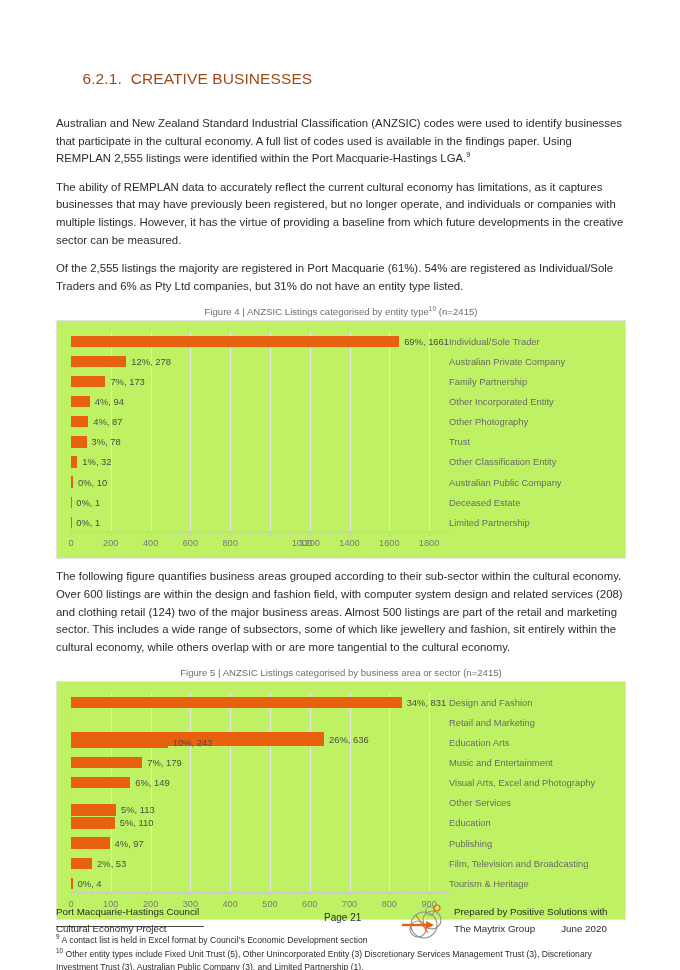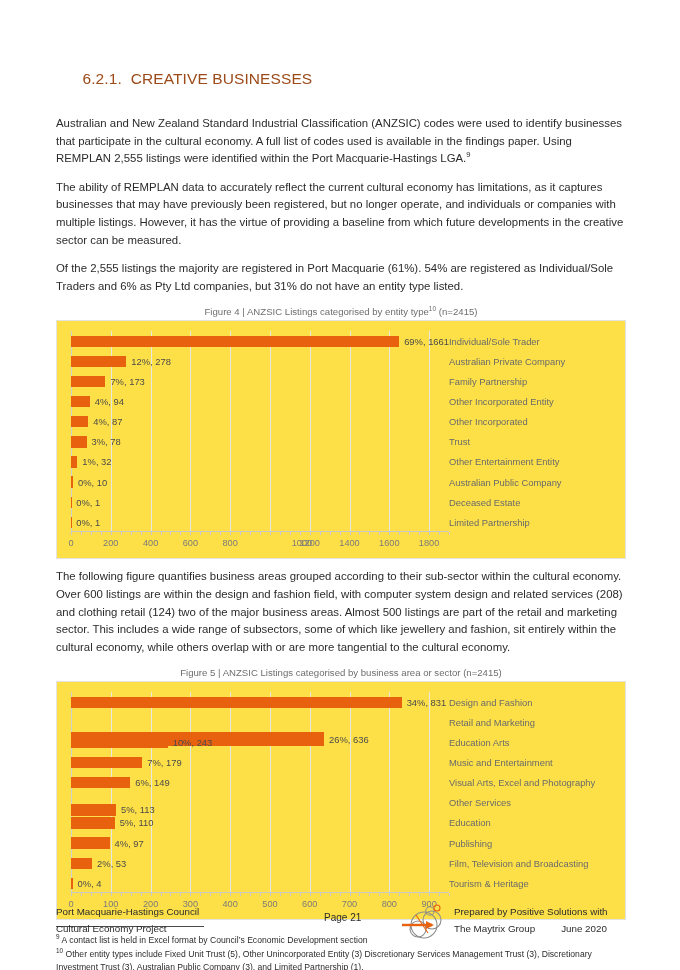--- a/index.html
+++ b/index.html
@@ -63,21 +63,21 @@
     text-align: center;
     margin: 2px 0 3px 0;
   }
   .fig-caption sup {
     font-size: 6.6px;
     vertical-align: super;
     line-height: 0;
   }
   .chart-box {
     border: 1px solid #e3e3e3;
-    background: #fde047;
+    background: #bef264;
     position: relative;
     box-sizing: border-box;
   }
 
   
   .chart-inner {
     position: relative;
     width: 100%;
     height: 100%;
     box-sizing: border-box;
@@ -351,23 +351,23 @@
               <div class="tick-mark" style="left: 92.1053%;"></div>
               <div class="tick-mark" style="left: 94.7368%;"></div>
               <div class="tick-mark" style="left: 97.3684%;"></div>
               <div class="tick-mark" style="left: 100%;"></div>
             </div>
           <div class="cat-labels">
               <div class="cat-label" style="top: 0px; height: 20.1px;">Individual/Sole Trader</div>
               <div class="cat-label" style="top: 20.1px; height: 20.1px;">Australian Private Company</div>
               <div class="cat-label" style="top: 40.2px; height: 20.1px;">Family Partnership</div>
               <div class="cat-label" style="top: 60.3px; height: 20.1px;">Other Incorporated Entity</div>
-              <div class="cat-label" style="top: 80.4px; height: 20.1px;">Other Incorporated</div>
+              <div class="cat-label" style="top: 80.4px; height: 20.1px;">Other Photography</div>
               <div class="cat-label" style="top: 100.5px; height: 20.1px;">Trust</div>
-              <div class="cat-label" style="top: 120.6px; height: 20.1px;">Other Entertainment Entity</div>
+              <div class="cat-label" style="top: 120.6px; height: 20.1px;">Other Classification Entity</div>
               <div class="cat-label" style="top: 140.7px; height: 20.1px;">Australian Public Company</div>
               <div class="cat-label" style="top: 160.8px; height: 20.1px;">Deceased Estate</div>
               <div class="cat-label" style="top: 180.9px; height: 20.1px;">Limited Partnership</div>
             </div>
           <div class="tick-labels">
               <div class="tick-label" style="left: 0%;">0</div>
               <div class="tick-label" style="left: 10.5263%;">200</div>
               <div class="tick-label" style="left: 21.0526%;">400</div>
               <div class="tick-label" style="left: 31.5789%;">600</div>
               <div class="tick-label" style="left: 42.1053%;">800</div>

